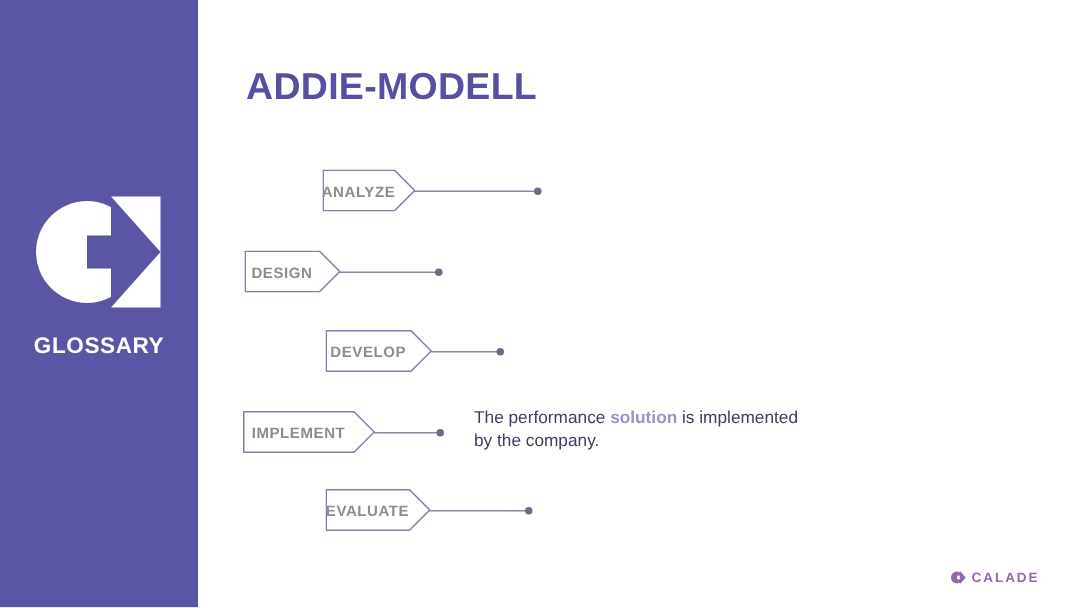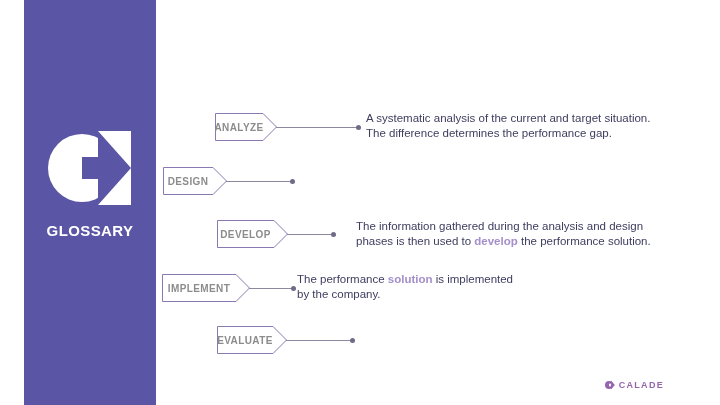--- a/index.html
+++ b/index.html
@@ -1,21 +1,21 @@
 <!DOCTYPE html>
 <html style="--sidebar: #5a56a5; --title: #5650a2; --highlight: #a38fca; --body_text: #3e3d5f; --tag_border: #8a79b1; --tag_text: #8c8c8c; --connector: #8b889f; --dot: #6e6b87; --brand: #9565ae;"><head>
 <meta charset="utf-8">
 <style>
   html,body{margin:0;padding:0;background:#fff;}
   .slide{position:relative;width:720px;height:405px;background:#fff;overflow:hidden;
          font-family:"Liberation Sans",sans-serif;}
 
   
   .sidebar{position:absolute;left:0;top:0;width:132px;height:405px;
-           background:var(--sidebar,#5a56a5);margin-left:24px;}
+           background:var(--sidebar,#5a56a5);}
   .logo{position:absolute;left:24px;top:128px;width:84px;height:80px;}
   .glossary{position:absolute;left:0;top:222px;width:132px;text-align:center;
             color:#fff;font-size:15px;font-weight:bold;letter-spacing:.4px;}
 
   
   .title{position:absolute;left:164px;top:44px;font-size:25px;font-weight:bold;
          color:var(--title,#5650a2);letter-spacing:.2px;}
 
   
   .tag{position:absolute;height:28px;}
@@ -23,72 +23,69 @@
             letter-spacing:.4px;fill:var(--tag_text,#8c8c8c);}
   .tag polygon{fill:#fff;stroke:var(--tag_border,#8a79b1);stroke-width:1;}
   .connector{position:absolute;height:0;border-top:1px solid var(--connector,#8b889f);}
   .dot{position:absolute;width:5px;height:5px;border-radius:50%;
        background:var(--dot,#6e6b87);}
   .desc{position:absolute;font-size:11.5px;line-height:15px;
         color:var(--body_text,#3e3d5f);white-space:pre-line;}
   .desc .hl{color:var(--highlight,#a38fca);font-weight:bold;}
 
   
-  .brand{position:absolute;right:56px;top:380px;display:flex;align-items:center;gap:4px;justify-content:flex-end;}
+  .brand{position:absolute;right:27px;top:380px;display:flex;align-items:center;gap:4px;justify-content:flex-end;}
   .brand-text{font-size:9px;font-weight:bold;letter-spacing:1.3px;
               color:var(--brand,#9565ae);}
 </style>
 </head>
 <body>
 
 <div class="slide">
 
   <div class="sidebar">
     <svg class="logo" viewBox="0 0 84 80">
       <circle cx="34" cy="40" r="34" fill="#ffffff"></circle>
       <rect class="notch" x="34" y="29" width="22" height="22" fill="#5a56a5"></rect>
       <rect x="50" y="3" width="33" height="74" fill="#ffffff"></rect>
       <polygon points="50,3 83,40 50,77" fill="#5a56a5"></polygon>
     </svg>
     <div class="glossary">GLOSSARY</div>
   </div>
 
+  <div class="title">ADDIE-MODELL</div>
 
   <svg class="tag" style="left:215px;top:113px" width="62" height="28" viewBox="0 0 62 28">
     <polygon points="0.5,0.5 48,0.5 61.5,14 48,27.5 0.5,27.5"></polygon>
     <text x="24" y="18" text-anchor="middle">ANALYZE</text>
   </svg>
   <div class="connector" style="left:276px;top:127px;width:82px"></div>
   <div class="dot" style="left:356px;top:124.5px"></div>
-  <div class="desc" style="left:366px;top:111px"><span>A systematic analysis of the current and target situation.
-The difference determines the performance gap.</span></div>
 
   <svg class="tag" style="left:163px;top:167px" width="64" height="28" viewBox="0 0 64 28">
     <polygon points="0.5,0.5 50,0.5 63.5,14 50,27.5 0.5,27.5"></polygon>
     <text x="25" y="18" text-anchor="middle">DESIGN</text>
   </svg>
   <div class="connector" style="left:226px;top:181px;width:66px"></div>
   <div class="dot" style="left:290px;top:178.5px"></div>
 
   <svg class="tag" style="left:217px;top:220px" width="71" height="28" viewBox="0 0 71 28">
     <polygon points="0.5,0.5 57,0.5 70.5,14 57,27.5 0.5,27.5"></polygon>
     <text x="28.5" y="18" text-anchor="middle">DEVELOP</text>
   </svg>
   <div class="connector" style="left:287px;top:234px;width:46px"></div>
   <div class="dot" style="left:331px;top:231.5px"></div>
-  <div class="desc" style="left:356px;top:219px"><span>The information gathered during the analysis and design
-phases is then used to </span><span class="hl">develop</span><span> the performance solution.</span></div>
 
   <svg class="tag" style="left:162px;top:274px" width="88" height="28" viewBox="0 0 88 28">
     <polygon points="0.5,0.5 74,0.5 87.5,14 74,27.5 0.5,27.5"></polygon>
     <text x="37" y="18" text-anchor="middle">IMPLEMENT</text>
   </svg>
   <div class="connector" style="left:249px;top:288px;width:44px"></div>
   <div class="dot" style="left:291px;top:285.5px"></div>
-  <div class="desc" style="left:297px;top:272px"><span>The performance </span><span class="hl">solution</span><span> is implemented
+  <div class="desc" style="left:316px;top:272px"><span>The performance </span><span class="hl">solution</span><span> is implemented
 by the company.</span></div>
 
   <svg class="tag" style="left:217px;top:326px" width="70" height="28" viewBox="0 0 70 28">
     <polygon points="0.5,0.5 56,0.5 69.5,14 56,27.5 0.5,27.5"></polygon>
     <text x="28" y="18" text-anchor="middle">EVALUATE</text>
   </svg>
   <div class="connector" style="left:286px;top:340px;width:66px"></div>
   <div class="dot" style="left:350px;top:337.5px"></div>
 
   <div class="brand">

